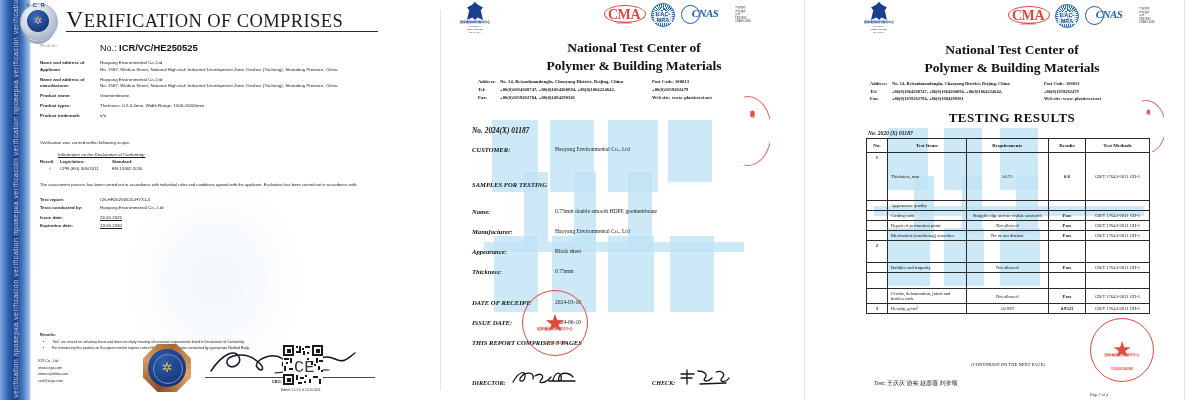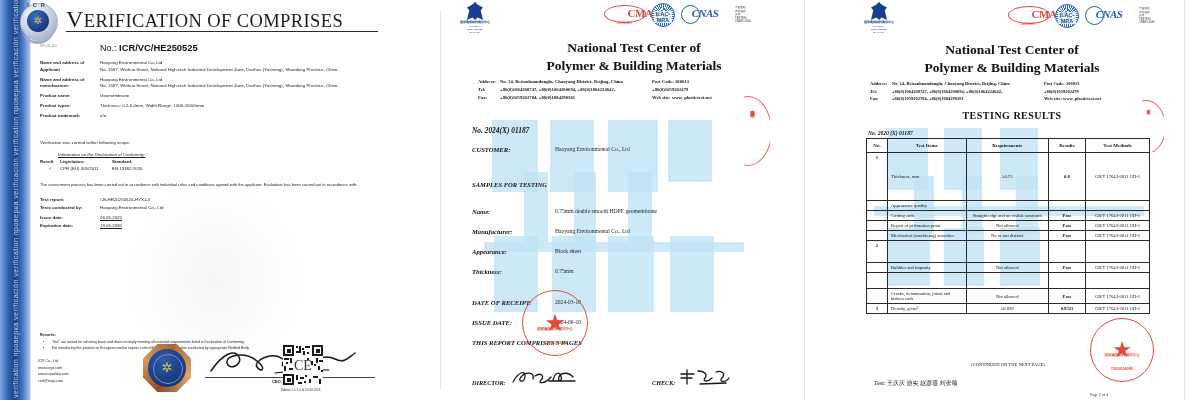--- a/index.html
+++ b/index.html
@@ -103,21 +103,21 @@
 
   .sig1{position:absolute;left:205px;top:347px;width:170px;height:34px;}
   .sig1 svg{display:block;}
   .sig1 .line{position:absolute;left:0;top:30px;width:170px;height:1px;background:#4a4a4a;}
   .sig1 .cap{position:absolute;left:0;top:32px;width:170px;text-align:center;font-size:4.2px;color:#1b1b1b;font-weight:bold;}
 
   .contact1{position:absolute;left:38px;top:358px;font-size:3.6px;color:#1b1b1b;line-height:1.85;}
 
   .qr{position:absolute;left:283px;top:345px;width:40px;height:40px;background:#fff;}
   .qr .m{position:absolute;background:#1a1a1a;}
-  .qr .ce{position:absolute;left:11px;top:13px;font-size:14px;color:#111;font-family:Liberation Serif, serif;opacity:.85;}
+  .qr .ce{position:absolute;left:11px;top:13px;font-size:17px;color:#111;font-family:Liberation Mono, monospace;opacity:.85;}
   .qr-cap{position:absolute;left:281px;top:388px;font-size:3.1px;color:#333;}
 
   .wm1{position:absolute;left:120px;top:175px;width:190px;height:210px;opacity:.10;
     background:radial-gradient(ellipse at 50% 50%,#6fa8dc 0%,rgba(111,168,220,0) 70%);}
 
   
   .doc2{position:absolute;left:432px;top:0;width:404px;height:400px;background:#fff;overflow:hidden;}
   .doc2 .page{position:absolute;left:8px;top:0;width:388px;height:400px;background:#fff;}
   .doc2 .edgeL{position:absolute;left:8px;top:10px;width:1px;height:380px;background:#e7e7e7;}
   .doc2 .edgeR{position:absolute;left:372px;top:0;width:1px;height:400px;background:#e3e3e3;}
@@ -138,21 +138,21 @@
     clip-path:polygon(50% 0,62% 12%,100% 30%,86% 46%,100% 100%,66% 86%,50% 100%,34% 86%,0 100%,14% 46%,0 30%,38% 12%);
   }
   .ntc-logo .cn{position:absolute;left:-10px;top:18px;width:54px;text-align:center;font-size:3.1px;color:#1b3f8f;font-weight:bold;letter-spacing:-.1px;}
   .ntc-logo .en{position:absolute;left:-6px;top:22.5px;width:46px;text-align:center;font-size:2.4px;color:#1b3f8f;line-height:1.25;}
 
   .accred{position:absolute;display:flex;align-items:center;gap:7px;}
   .cma{position:relative;width:40px;height:20px;}
   .cma .ell{
     position:absolute;left:0;top:0;width:40px;height:16px;border:1.4px solid #e0463c;border-radius:50%;
   }
-  .cma .t{position:absolute;left:16px;top:2.4px;width:40px;text-align:center;font-size:11px;font-weight:bold;color:#e0463c;font-family:"Liberation Serif",serif;letter-spacing:-.4px;}
+  .cma .t{position:absolute;left:0;top:2.4px;width:40px;text-align:center;font-size:14px;font-weight:bold;color:#e0463c;font-family:"Liberation Serif",serif;letter-spacing:-.4px;}
   .cma .sub{position:absolute;left:0;top:16.5px;width:40px;text-align:center;font-size:2.6px;color:#e0463c;letter-spacing:-.1px;}
   .ilac{position:relative;width:22px;height:22px;border-radius:50%;
     background:repeating-conic-gradient(#2a6fb8 0 6deg,#ffffff 6deg 12deg);
     border:1px solid #2a6fb8;}
   .ilac .c{position:absolute;left:2px;top:7px;width:18px;text-align:center;font-size:5.4px;font-weight:bold;color:#1e4f86;background:rgba(255,255,255,.72);}
   .cnas{position:relative;width:46px;height:20px;}
   .cnas .t{position:absolute;left:0;top:2px;width:46px;text-align:center;font-size:11px;font-style:italic;font-weight:bold;color:#1f5fa9;font-family:"Liberation Serif",serif;letter-spacing:-.6px;}
   .cnas .circ{position:absolute;left:-1px;top:0px;width:17px;height:17px;border:1.6px solid #1f5fa9;border-radius:50%;}
   .cnastxt{font-size:2.7px;color:#333;line-height:1.35;white-space:nowrap;}
 
@@ -182,21 +182,21 @@
 
   .stamp{position:absolute;border-radius:50%;border:1.6px solid #e04a3c;}
   .stamp .star{position:absolute;left:50%;top:50%;transform:translate(-50%,-50%);color:#e04a3c;}
   .stamp .band{position:absolute;left:10%;width:80%;text-align:center;font-size:4px;color:#e04a3c;font-weight:bold;}
 
   .halfstamp{position:absolute;overflow:hidden;}
   .halfstamp .o{position:absolute;border:1.4px solid #e46a5a;border-radius:50%;}
   .halfstamp .cn{position:absolute;font-size:4.6px;color:#e0463c;font-weight:bold;writing-mode:vertical-rl;letter-spacing:1px;}
 
   
-  .d3-results{position:absolute;width:100%;text-align:center;font-family:"Liberation Serif",serif;font-weight:bold;font-size:10px;color:#111;letter-spacing:.5px;}
+  .d3-results{position:absolute;width:100%;text-align:center;font-family:"Liberation Serif",serif;font-weight:bold;font-size:13px;color:#111;letter-spacing:.5px;}
   .d3-no{position:absolute;left:28px;top:130px;font-family:"Liberation Serif",serif;font-style:italic;font-weight:bold;font-size:5.6px;color:#111;}
   table.d3{position:absolute;left:26px;top:138px;width:284px;border-collapse:collapse;font-family:"Liberation Serif",serif;}
   table.d3 td,table.d3 th{border:1px solid #2a2a2a;font-size:4.6px;color:#111;padding:2px 3px;vertical-align:middle;}
   table.d3 th{font-weight:bold;text-align:center;font-size:5px;padding:4px 2px;}
   .c-no{width:16px;text-align:center;font-weight:bold;}
   .c-item{width:82px;}
   .c-req{width:86px;text-align:center;}
   .c-res{width:34px;text-align:center;font-weight:bold;}
   .c-met{width:66px;text-align:center;}
   .d3-cont{position:absolute;left:26px;top:362px;width:284px;text-align:center;font-family:"Liberation Serif",serif;font-size:4.6px;color:#111;}

